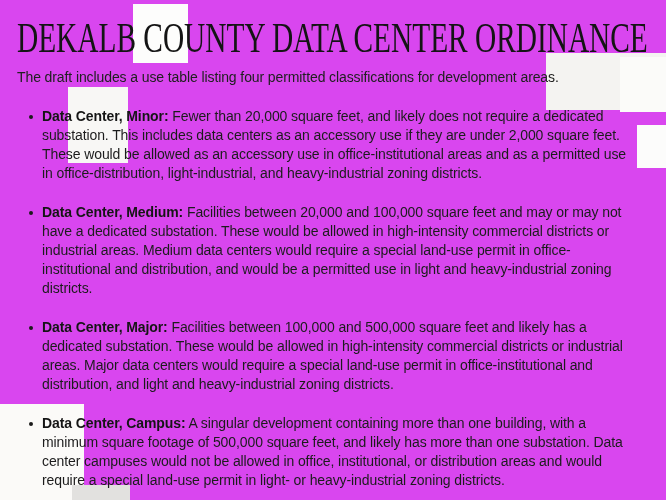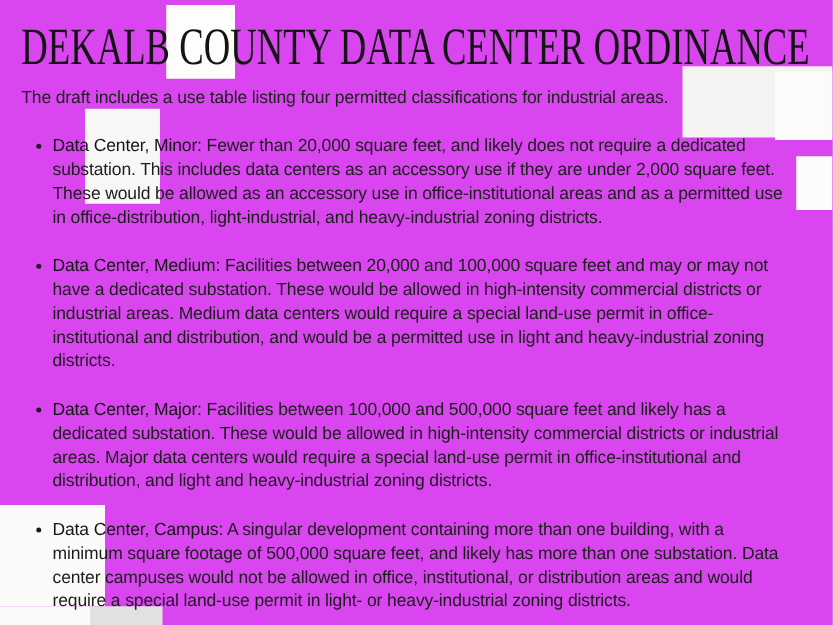--- a/index.html
+++ b/index.html
@@ -58,41 +58,41 @@
     background:#1b1b1b;
     margin:8px 9px 0 0;
   }
   .item-text{
     margin:0;
     width:588px;
     font-size:14px;line-height:19px;
     letter-spacing:-0.1px;
     color:#1c1c1c;
   }
-  .item-text strong{font-weight:400;color:#151515;}
+  .item-text strong{font-weight:700;color:#151515;}
 </style>
 </head>
 <body>
 
 <div class="page">
 
   <div class="bg-rect r1"></div>
   <div class="bg-rect r2"></div>
   <div class="bg-rect r3"></div>
   <div class="bg-rect r4"></div>
   <div class="bg-rect r5"></div>
   <div class="bg-rect r6"></div>
   <div class="bg-rect r7"></div>
   <div class="bg-rect r8"></div>
 
   <div class="content">
 
     <h1 class="title"><span class="fit" style="transform: scaleX(0.698782);">DEKALB COUNTY DATA CENTER ORDINANCE</span></h1>
 
-    <p class="subtitle">The draft includes a use table listing four permitted classifications for industrial areas.</p>
+    <p class="subtitle">The draft includes a use table listing four permitted classifications for development areas.</p>
 
     <div class="list">
 
       <div class="item">
         <span class="dot"></span>
         <p class="item-text"><strong>Data Center, Minor:</strong><span> Fewer than 20,000 square feet, and likely does not require a dedicated substation. This includes data centers as an accessory use if they are under 2,000 square feet. These would be allowed as an accessory use in office-institutional areas and as a permitted use in office-distribution, light-industrial, and heavy-industrial zoning districts.</span></p>
       </div>
 
       <div class="item">
         <span class="dot"></span>

